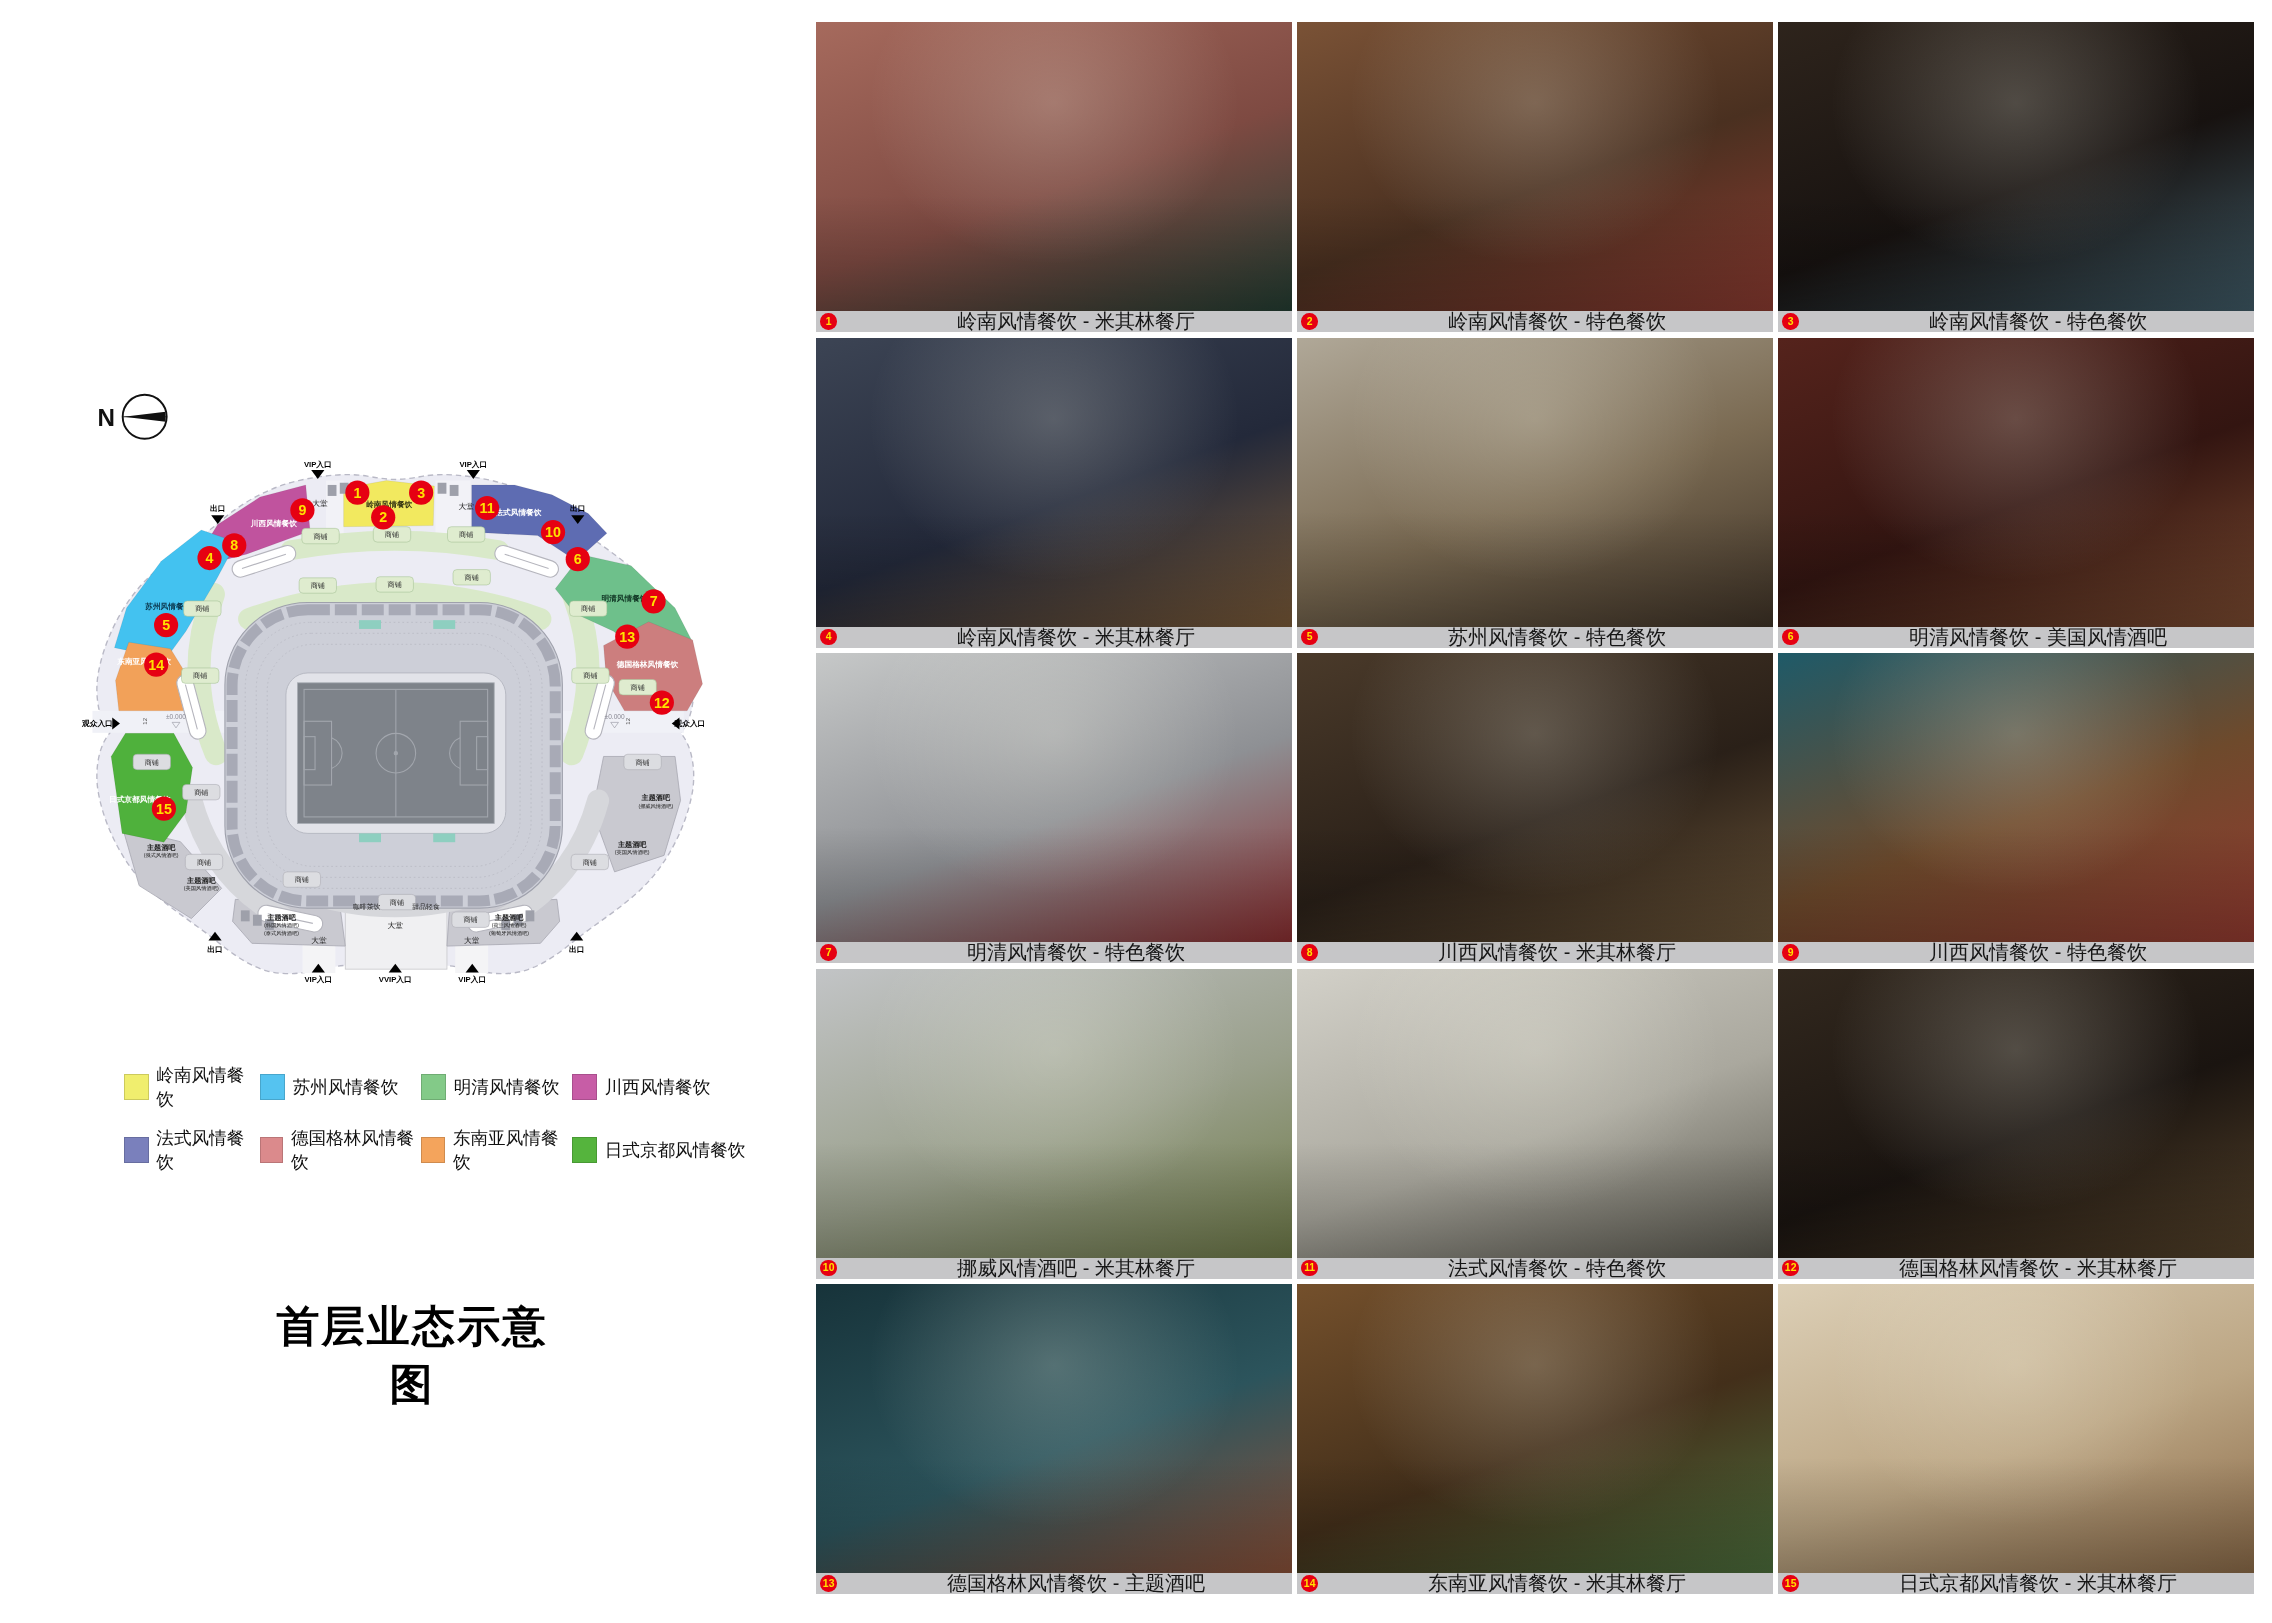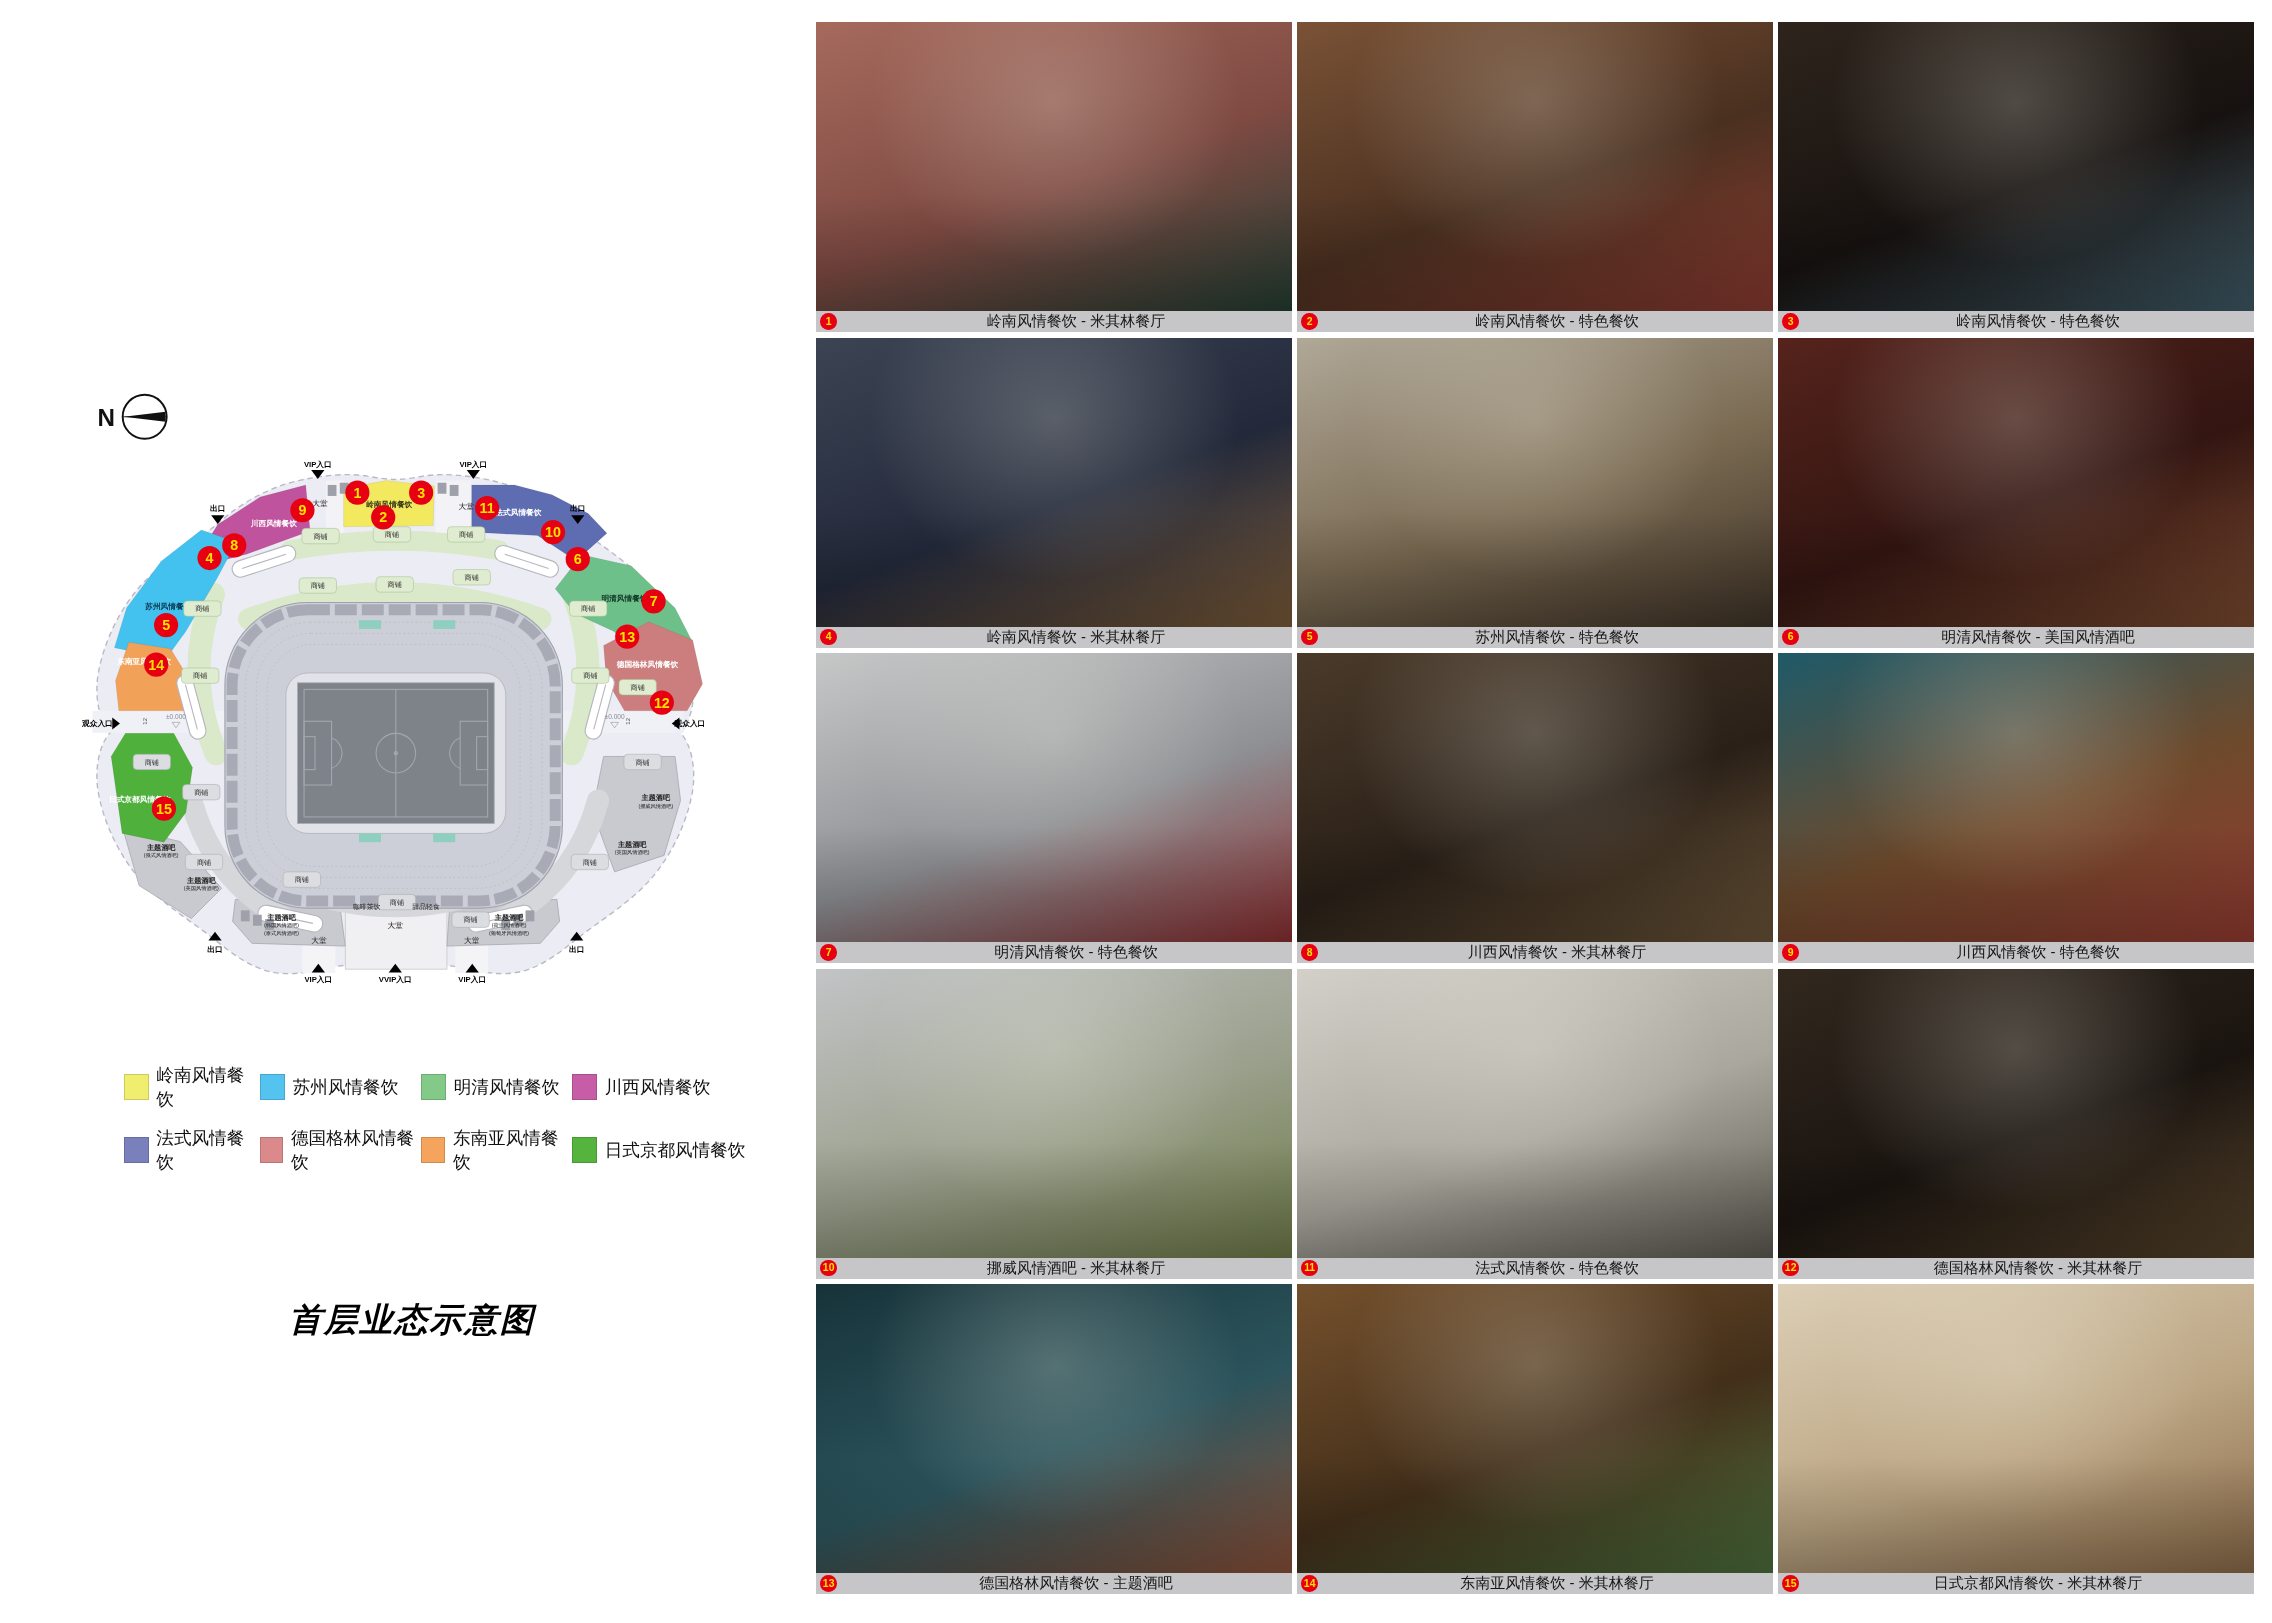--- a/index.html
+++ b/index.html
@@ -7,36 +7,36 @@
         font-family:"Liberation Sans","DejaVu Sans",sans-serif;}
 
   
   #map-svg{position:absolute;left:32px;top:377px;}
   #legend{position:absolute;left:124px;top:1063px;display:grid;
           grid-template-columns:136px 161px 151px auto;row-gap:15.4px;}
   .legend-item{display:flex;align-items:center;}
   .legend-swatch{display:inline-block;width:23px;height:24px;border:0.5px solid rgba(0,0,0,.15);}
   .legend-label{margin-left:7.7px;font-size:17.6px;color:#111;}
   #page-title{position:absolute;left:258px;top:1298px;width:308px;text-align:center;
-              font-size:33px;font-weight:bold;color:#000;letter-spacing:2.2px;font-style:italic;}
+              font-size:43px;font-weight:bold;color:#000;letter-spacing:2.2px;}
 
   
   #gallery{position:absolute;left:816px;top:22px;width:1438px;
            display:grid;grid-template-columns:476px 476px 476px;gap:5.5px 5px;}
   .cell{position:relative;width:476px;}
   .photo{position:relative;width:476px;height:289px;overflow:hidden;}
   .photo::after{content:"";position:absolute;inset:0;
     background:radial-gradient(ellipse at 50% 28%, rgba(255,255,240,.22), rgba(0,0,0,0) 55%),
                linear-gradient(to bottom, rgba(0,0,0,0) 60%, rgba(0,0,0,.25) 100%);}
   .caption{position:relative;height:21px;background:#c6c6c8;
            display:flex;align-items:center;justify-content:center;}
   .cap-num{position:absolute;left:4.4px;top:2.2px;width:16.5px;height:16.5px;border-radius:50%;
            background:#e60012;color:#ffe100;font-weight:bold;font-size:10.4px;
            display:flex;align-items:center;justify-content:center;}
-  .cap-label{font-size:15px;color:#161616;padding-left:44px;}
+  .cap-label{font-size:20px;color:#161616;padding-left:44px;}
 
   
   text{font-family:"Liberation Sans","DejaVu Sans",sans-serif;}
 </style>
 </head>
 <body>
 
 <div class="page">
 
   <svg id="map-svg" width="709" height="627" viewBox="-140 -130 1290 1140">

